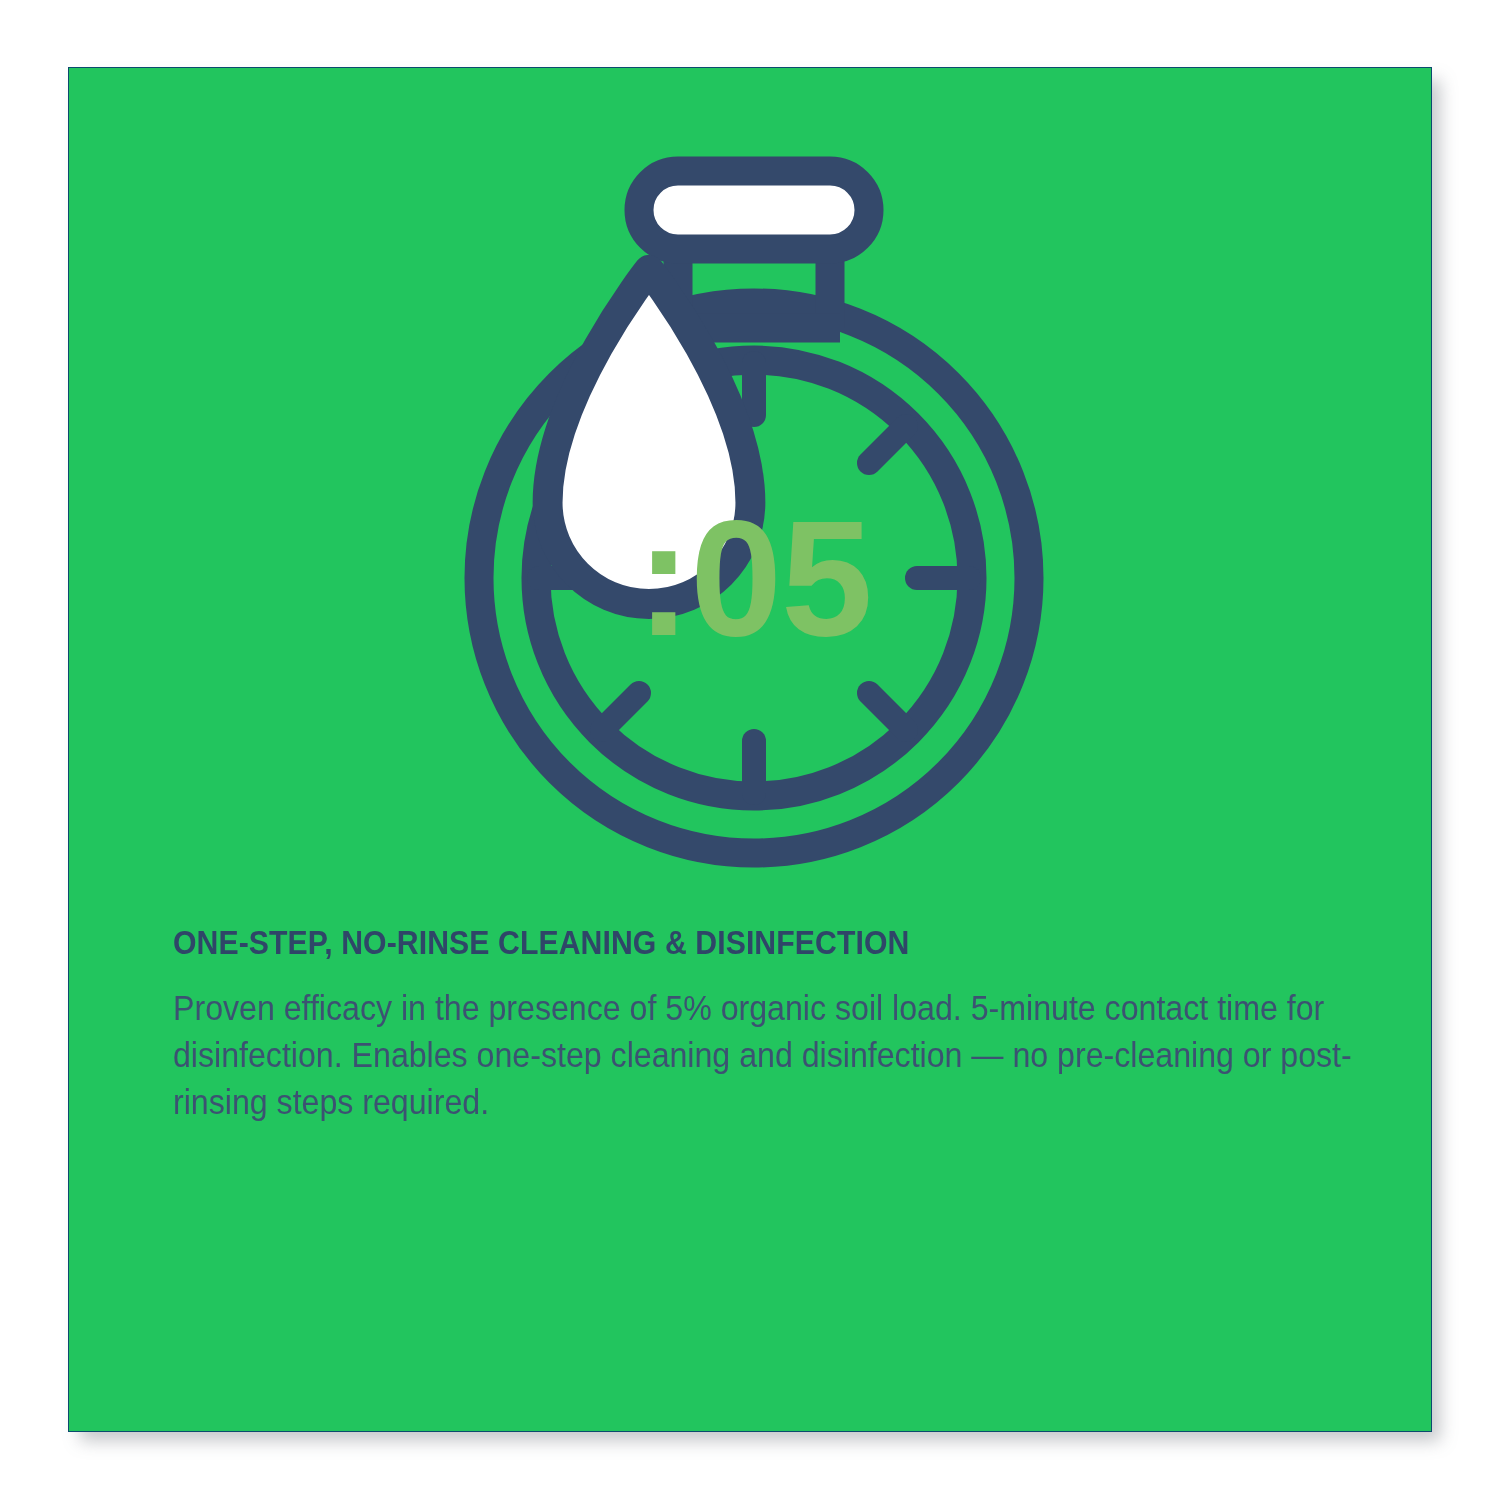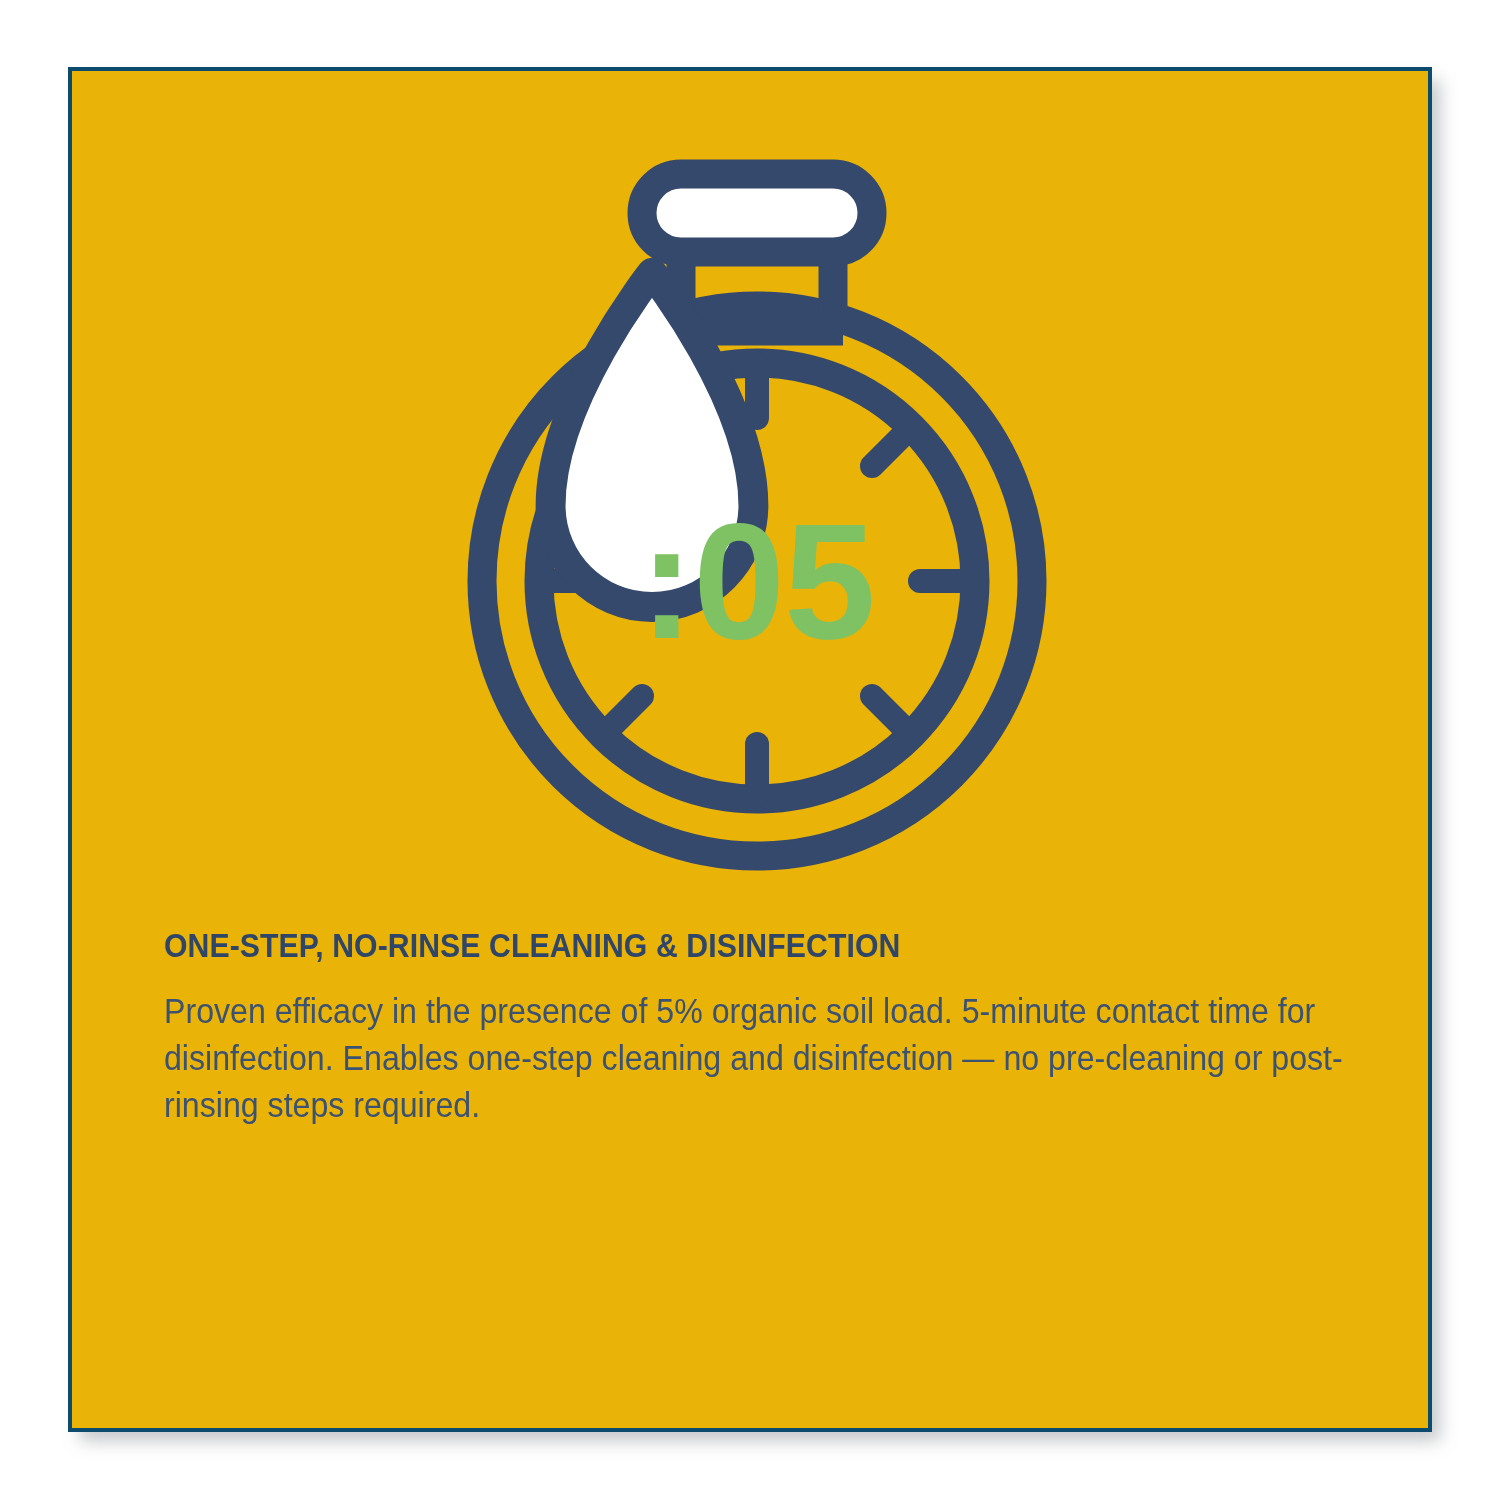--- a/index.html
+++ b/index.html
@@ -22,22 +22,22 @@
     background: #ffffff;
   }
 
   
   .card {
     position: absolute;
     left: 68px;
     top: 67px;
     width: 1364px;
     height: 1365px;
-    background: #eab308;
-    border: 4px solid #0c4a6e;
+    background: #22c55e;
+    border: 1px solid #0c4a6e;
     box-shadow: 10px 11px 16px -2px rgba(120,124,132,0.42);
     box-sizing: border-box;
   }
 
   
   .icon-wrap {
     position: absolute;
     left: 355px;
     top: 55px;
     width: 660px;
@@ -52,21 +52,21 @@
 
   .timer-digits {
     font-family: "Liberation Sans", sans-serif;
     font-weight: 700;
     letter-spacing: -1px;
   }
 
   
   .text-block {
     position: absolute;
-    left: 92px;
+    left: 104px;
     top: 855px;
     width: 1225px;
   }
 
   .feature-title {
     margin: 0;
     font-family: "Liberation Sans", sans-serif;
     font-size: 33px;
     font-weight: 700;
     letter-spacing: 0.1px;

